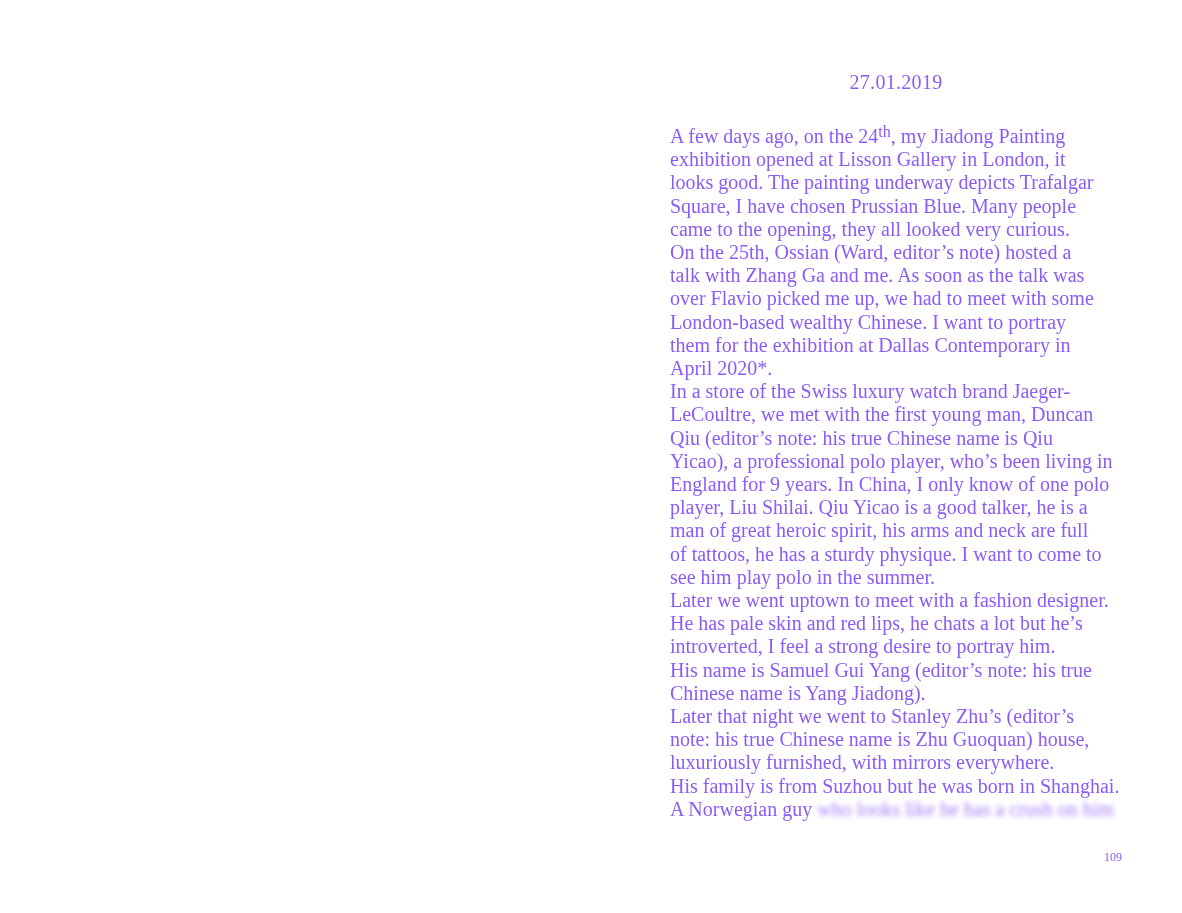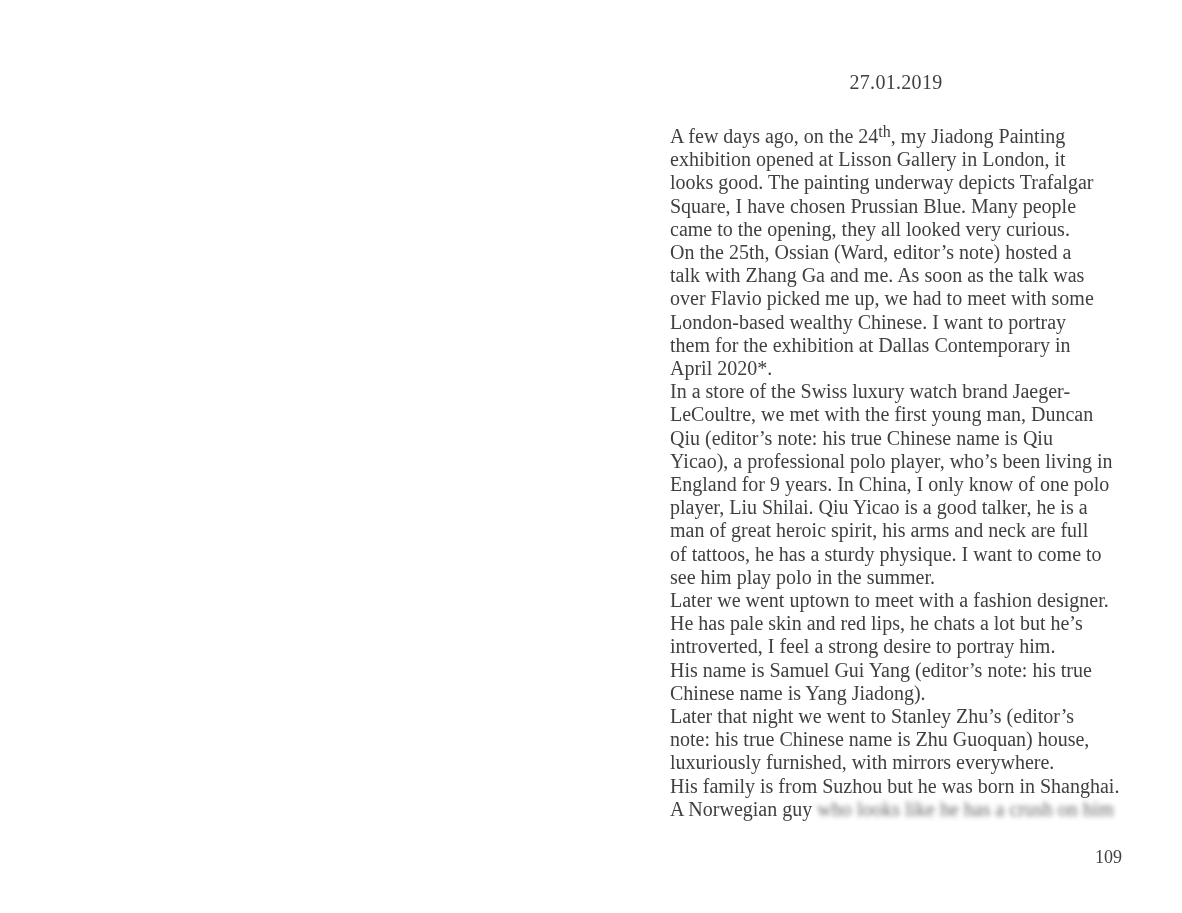--- a/index.html
+++ b/index.html
@@ -7,21 +7,21 @@
     padding: 0;
     background: #ffffff;
   }
   .canvas {
     position: relative;
     width: 1182px;
     height: 913px;
     background: #ffffff;
     overflow: hidden;
     font-family: "Liberation Serif", "DejaVu Serif", serif;
-    color: #404040;
+    color: #8b5cf6;
   }
   .page-content {
     position: absolute;
     left: 670px;
     top: 70px;
     width: 452px;
   }
   .page-title {
     font-size: 20px;
     line-height: 24px;
@@ -46,21 +46,21 @@
   .redacted {
     filter: blur(2.8px);
     opacity: 0.8;
   }
   .page-number {
     position: absolute;
     left: 670px;
     top: 847px;
     width: 452px;
     text-align: right;
-    font-size: 18px;
+    font-size: 12px;
     line-height: 20px;
   }
 </style>
 </head>
 <body>
 
 <div class="canvas">
 
   <div class="page-content">
     <div class="page-title">27.01.2019</div>

